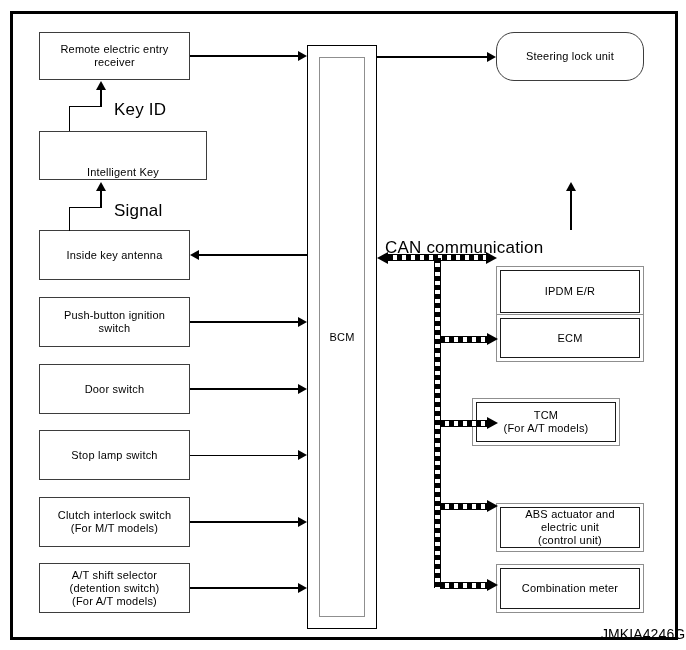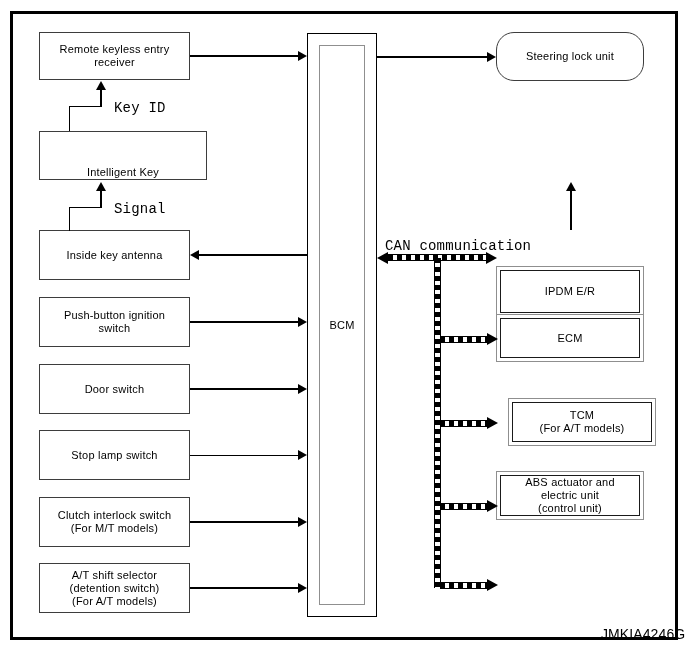--- a/index.html
+++ b/index.html
@@ -22,21 +22,21 @@
   .box {
     position: absolute;
     box-sizing: border-box;
     background: #fff;
     display: flex;
     align-items: center;
     justify-content: center;
   }
   .box.single { border: 1.4px solid #3d3d3d; }
   .box.dbl-outer { border: 1.2px solid #8f8f8f; padding: 3px; }
-  .box.bcm-outer { border: 1.6px solid #000; padding: 11px; }
+  .box.bcm-outer { border: 1.6px solid #000; padding: 11px; margin-top: 12px; }
   .dbl-inner {
     border: 1.4px solid #1a1a1a;
     width: 100%; height: 100%;
     box-sizing: border-box;
     display: flex; align-items: center; justify-content: center;
   }
   .bcm-inner {
     border: 1.2px solid #8f8f8f;
     width: 100%; height: 100%;
     box-sizing: border-box;
@@ -65,31 +65,31 @@
            background: repeating-linear-gradient(90deg, #000 0 5px, #fff 5px 9px); }
   .can-v { position: absolute; width: 7px; box-sizing: border-box;
            border-left: 1.3px solid #000; border-right: 1.3px solid #000;
            background: repeating-linear-gradient(180deg, #000 0 5px, #fff 5px 9px); }
   .can-ah-r { position: absolute; width: 0; height: 0;
               border-top: 6px solid transparent; border-bottom: 6px solid transparent;
               border-left: 11px solid #000; }
   .can-ah-l { position: absolute; width: 0; height: 0;
               border-top: 6px solid transparent; border-bottom: 6px solid transparent;
               border-right: 11px solid #000; }
-  .free-label { position: absolute; font-size: 14px; white-space: nowrap; letter-spacing: 0.2px; font-family: Liberation Mono, monospace; }
+  .free-label { position: absolute; font-size: 17px; white-space: nowrap; letter-spacing: 0.2px; }
   .watermark { position: absolute; font-size: 14px; letter-spacing: 0.1px; }
 </style>
 </head>
 <body>
 
 <div id="stage">
   <div id="frame"></div>
 
   <div class="box single" style="left:39px; top:32px; width:151px; height:48px;">
-    <span class="box-label">Remote keyless entry
+    <span class="box-label">Remote electric entry
 receiver</span>
   </div>
   <div class="box single" style="left:39px; top:131px; width:168px; height:49px;align-items:flex-end;">
     <span class="box-label">Intelligent Key</span>
   </div>
   <div class="box single" style="left:39px; top:230px; width:151px; height:50px;">
     <span class="box-label">Inside key antenna</span>
   </div>
   <div class="box single" style="left:39px; top:297px; width:151px; height:50px;">
     <span class="box-label">Push-button ignition
@@ -123,31 +123,36 @@
   <div class="box dbl-outer" style="left:496px; top:230px; width:148px; height:51px;margin-top:36px;">
     <div class="dbl-inner">
       <span class="box-label">IPDM E/R</span>
     </div>
   </div>
   <div class="box dbl-outer" style="left:496px; top:314px; width:148px; height:48px;">
     <div class="dbl-inner">
       <span class="box-label">ECM</span>
     </div>
   </div>
-  <div class="box dbl-outer" style="left:508px; top:398px; width:148px; height:48px;justify-content:flex-end;">
+  <div class="box dbl-outer" style="left:472px; top:398px; width:148px; height:48px;justify-content:flex-end;">
     <div class="dbl-inner">
       <span class="box-label">TCM
 (For A/T models)</span>
     </div>
   </div>
-  <div class="box dbl-outer" style="left:496px; top:471px; width:148px; height:49px;">
+  <div class="box dbl-outer" style="left:496px; top:503px; width:148px; height:49px;">
     <div class="dbl-inner">
       <span class="box-label">ABS actuator and
 electric unit
 (control unit)</span>
+    </div>
+  </div>
+  <div class="box dbl-outer" style="left:496px; top:564px; width:148px; height:49px;">
+    <div class="dbl-inner">
+      <span class="box-label">Combination meter</span>
     </div>
   </div>
 
   <div class="hline" style="left:190px; top:55.3px; width:108px;"></div>
   <div class="ah-r" style="left:298px; top:51px;"></div>
 
   <div class="hline" style="left:199px; top:254.3px; width:108px;"></div>
   <div class="ah-l" style="left:190px; top:250px;"></div>
 
   <div class="hline" style="left:190px; top:321.3px; width:108px;"></div>

